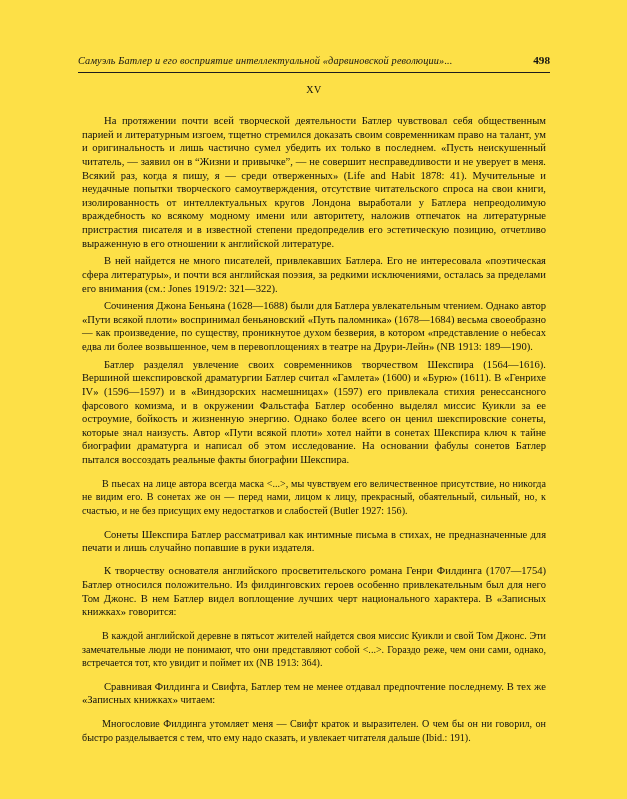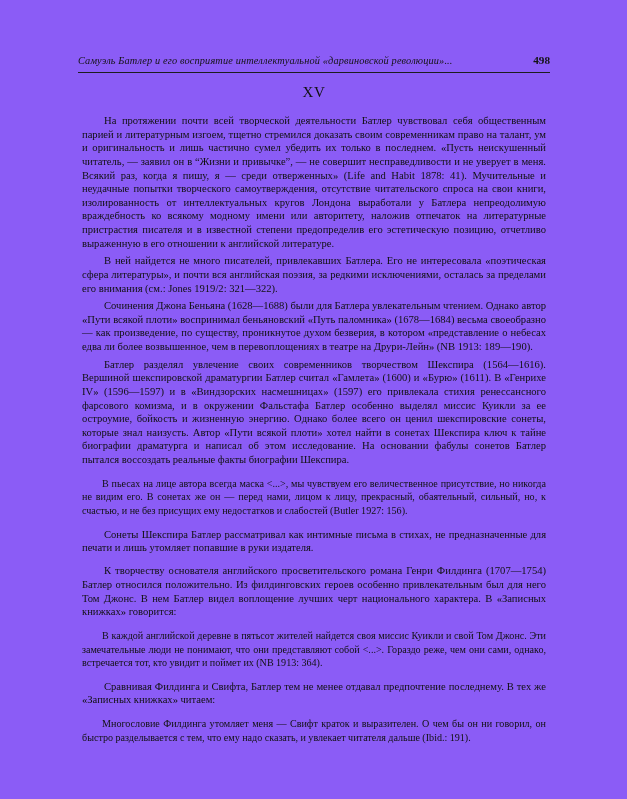--- a/index.html
+++ b/index.html
@@ -17,21 +17,21 @@
     color: #111111;
     overflow: hidden;
   }
 
   .page {
     position: absolute;
     left: 0;
     top: 0;
     width: 627px;
     height: 799px;
-    background: #8b5cf6;
+    background: #fde047;
   }
 
   
   .running-head {
     position: absolute;
     left: 78px;
     top: 54px;
     width: 472px;
     height: 18px;
     display: flex;
@@ -63,21 +63,21 @@
     background: #1d1d1d;
   }
 
   
   .section-number {
     position: absolute;
     left: 78px;
     top: 84px;
     width: 472px;
     text-align: center;
-    font-size: 15px;
+    font-size: 10px;
     letter-spacing: 0.6px;
     color: #111111;
   }
 
   
   .column {
     position: absolute;
     left: 78px;
     top: 110px;
     width: 472px;
@@ -132,21 +132,21 @@
     <p class="body-para">На протяжении почти всей творческой деятельности Батлер чувствовал себя общественным парией и литературным изгоем, тщетно стремился доказать своим современникам право на талант, ум и оригинальность и лишь частично сумел убедить их только в последнем. «Пусть неискушенный читатель, — заявил он в “Жизни и привычке”, — не совершит несправедливости и не уверует в меня. Всякий раз, когда я пишу, я — среди отверженных» (Life and Habit 1878: 41). Мучительные и неудачные попытки творческого самоутверждения, отсутствие читательского спроса на свои книги, изолированность от интеллектуальных кругов Лондона выработали у Батлера непреодолимую враждебность ко всякому модному имени или авторитету, наложив отпечаток на литературные пристрастия писателя и в известной степени предопределив его эстетическую позицию, отчетливо выраженную в его отношении к английской литературе.</p>
 
     <p class="body-para">В ней найдется не много писателей, привлекавших Батлера. Его не интересовала «поэтическая сфера литературы», и почти вся английская поэзия, за редкими исключениями, осталась за пределами его внимания (см.: Jones 1919/2: 321—322).</p>
 
     <p class="body-para">Сочинения Джона Беньяна (1628—1688) были для Батлера увлекательным чтением. Однако автор «Пути всякой плоти» воспринимал беньяновский «Путь паломника» (1678—1684) весьма своеобразно — как произведение, по существу, проникнутое духом безверия, в котором «представление о небесах едва ли более возвышенное, чем в перевоплощениях в театре на Друри-Лейн» (NB 1913: 189—190).</p>
 
     <p class="body-para">Батлер разделял увлечение своих современников творчеством Шекспира (1564—1616). Вершиной шекспировской драматургии Батлер считал «Гамлета» (1600) и «Бурю» (1611). В «Генрихе IV» (1596—1597) и в «Виндзорских насмешницах» (1597) его привлекала стихия ренессансного фарсового комизма, и в окружении Фальстафа Батлер особенно выделял миссис Куикли за ее остроумие, бойкость и жизненную энергию. Однако более всего он ценил шекспировские сонеты, которые знал наизусть. Автор «Пути всякой плоти» хотел найти в сонетах Шекспира ключ к тайне биографии драматурга и написал об этом исследование. На основании фабулы сонетов Батлер пытался воссоздать реальные факты биографии Шекспира.</p>
 
     <p class="quote">В пьесах на лице автора всегда маска &lt;...&gt;, мы чувствуем его величественное присутствие, но никогда не видим его. В сонетах же он — перед нами, лицом к лицу, прекрасный, обаятельный, сильный, но, к счастью, и не без присущих ему недостатков и слабостей (Butler 1927: 156).</p>
 
-    <p class="body-para">Сонеты Шекспира Батлер рассматривал как интимные письма в стихах, не предназначенные для печати и лишь утомляет попавшие в руки издателя.</p>
+    <p class="body-para">Сонеты Шекспира Батлер рассматривал как интимные письма в стихах, не предназначенные для печати и лишь случайно попавшие в руки издателя.</p>
 
     <p class="body-para sp-before">К творчеству основателя английского просветительского романа Генри Филдинга (1707—1754) Батлер относился положительно. Из филдинговских героев особенно привлекательным был для него Том Джонс. В нем Батлер видел воплощение лучших черт национального характера. В «Записных книжках» говорится:</p>
 
     <p class="quote">В каждой английской деревне в пятьсот жителей найдется своя миссис Куикли и свой Том Джонс. Эти замечательные люди не понимают, что они представляют собой &lt;...&gt;. Гораздо реже, чем они сами, однако, встречается тот, кто увидит и поймет их (NB 1913: 364).</p>
 
     <p class="body-para">Сравнивая Филдинга и Свифта, Батлер тем не менее отдавал предпочтение последнему. В тех же «Записных книжках» читаем:</p>
 
     <p class="quote">Многословие Филдинга утомляет меня — Свифт краток и выразителен. О чем бы он ни говорил, он быстро разделывается с тем, что ему надо сказать, и увлекает читателя дальше (Ibid.: 191).</p>
 
   </div>

